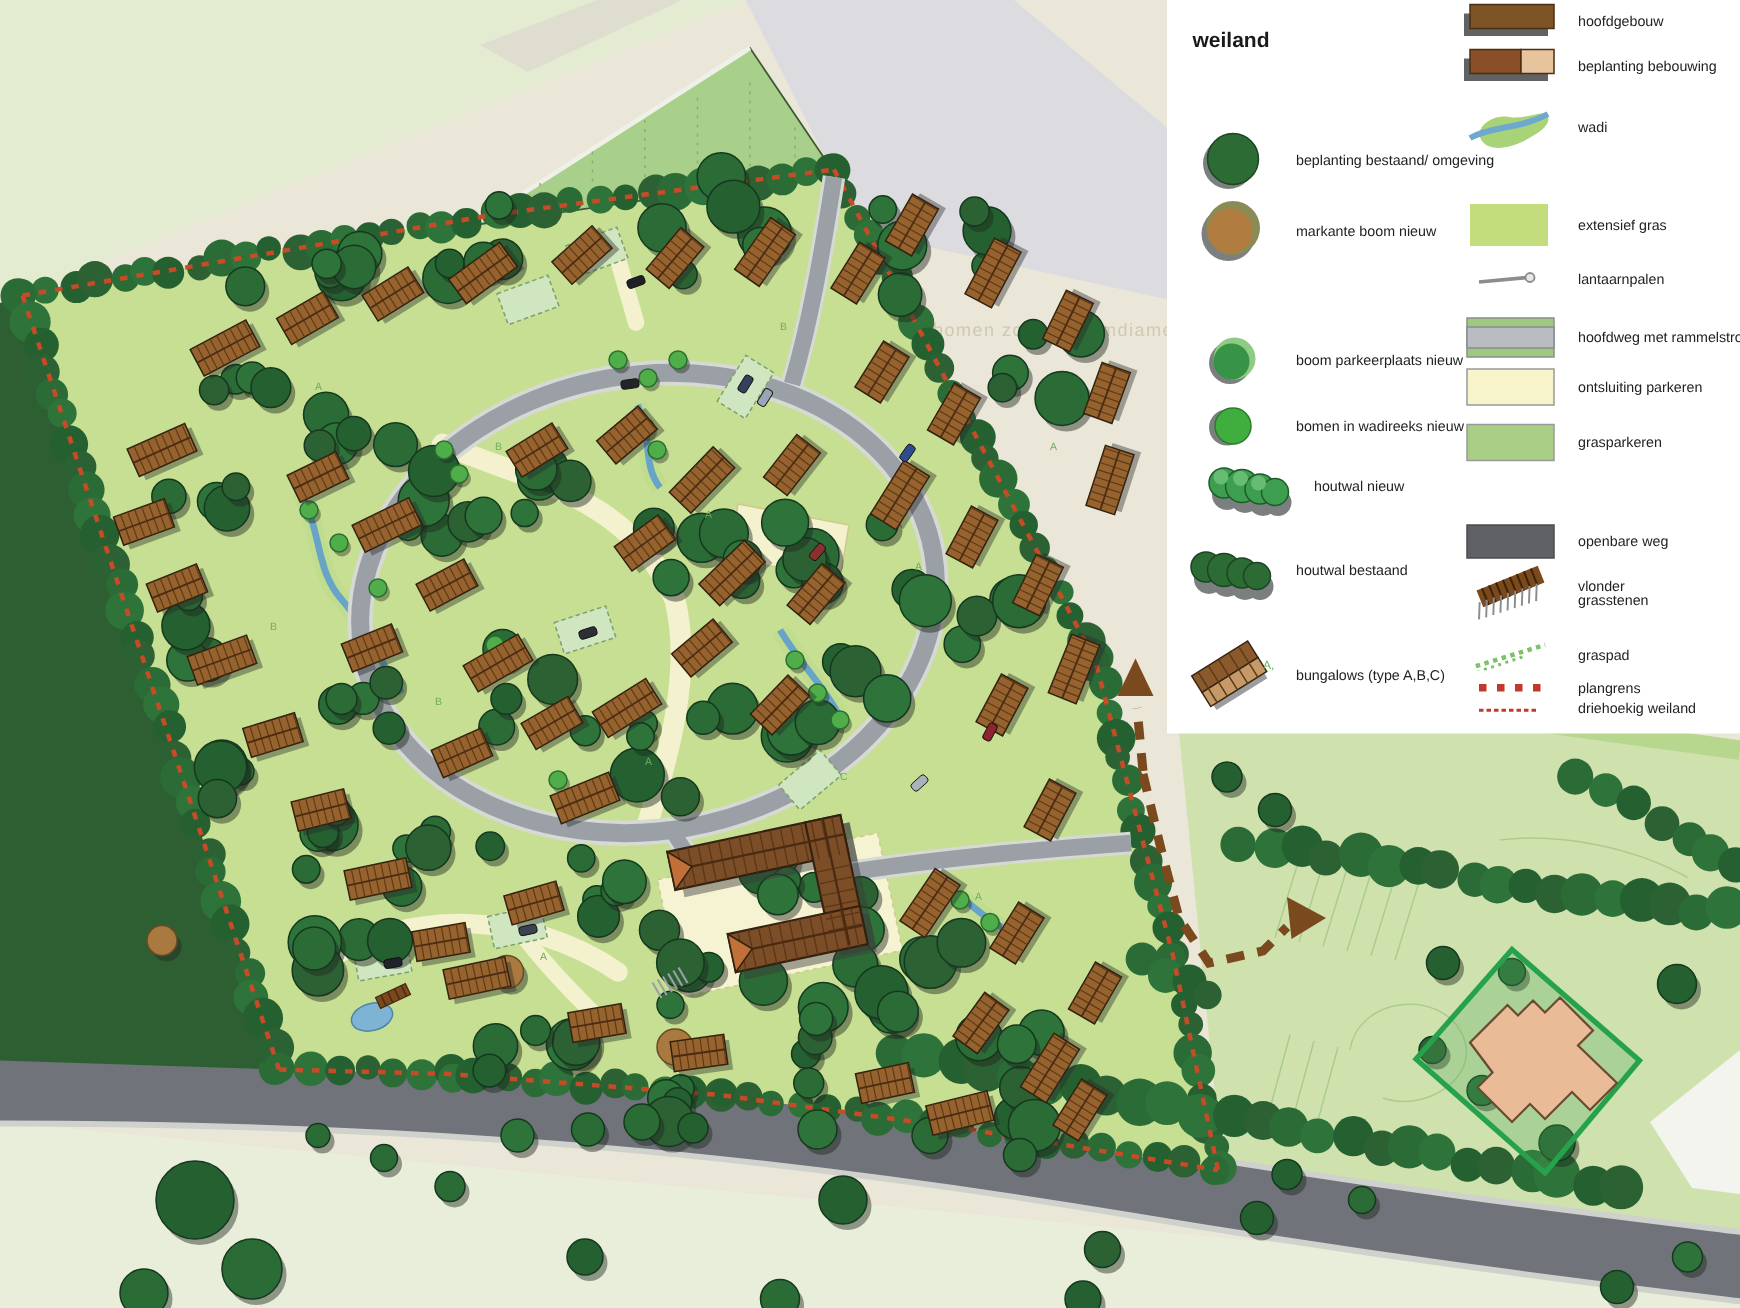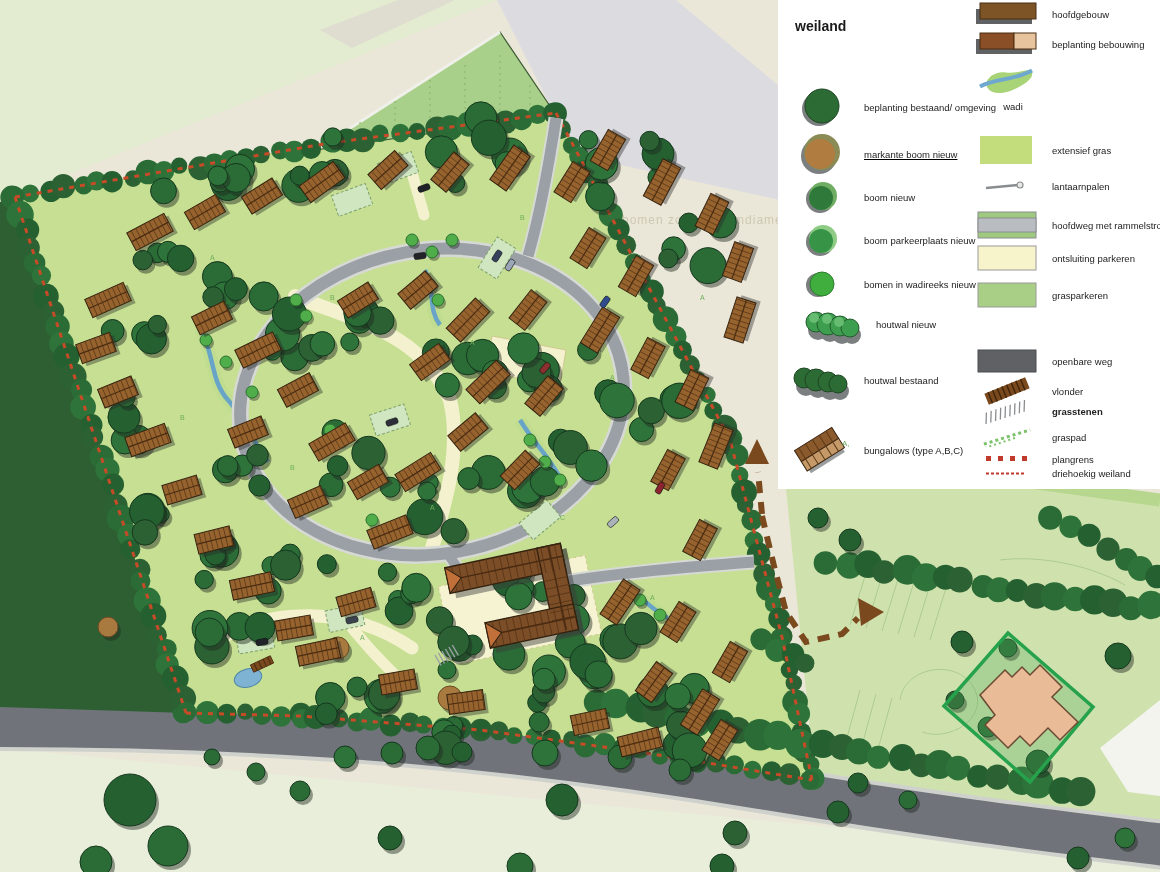--- a/index.html
+++ b/index.html
@@ -1621,39 +1621,29 @@
     <div class="legend-title">weiland</div>
   <div class="legend-item lcol" style="left: 12px; top: 107px; transform: translateY(-50%);">
         <span class="ic">
           <svg width="50" height="44">
             <circle cx="23" cy="24" r="17" fill="#7c7f80"></circle>
             <circle cx="26" cy="21" r="17" fill="#2d6b35" stroke="#1c4522" stroke-width="1"></circle>
           </svg>
         </span>
         <span class="lbl">beplanting bestaand/ omgeving</span>
       </div>
-      <div class="legend-item lcol" style="left: 12px; top: 154px; transform: translateY(-50%); text-decoration: underline;">
+      <div class="legend-item lcol" style="left: 12px; top: 154px; transform: translateY(-50%);">
         <span class="ic">
           <svg width="50" height="46">
             <circle cx="23" cy="25" r="18" fill="#7c7f80"></circle>
             <circle cx="26" cy="21" r="18" fill="#8a8b55"></circle>
             <circle cx="24" cy="23" r="15" fill="#b07c3f"></circle>
           </svg>
         </span>
         <span class="lbl">markante boom nieuw</span>
-      </div>
-      <div class="legend-item lcol" style="left: 12px; top: 197px; transform: translateY(-50%);">
-        <span class="ic">
-          <svg width="50" height="40">
-            <circle cx="24" cy="22" r="14" fill="#7c7f80"></circle>
-            <circle cx="27" cy="19" r="14" fill="#6fae62"></circle>
-            <circle cx="25" cy="21" r="12" fill="#2f7a3a"></circle>
-          </svg>
-        </span>
-        <span class="lbl">boom nieuw</span>
       </div>
       <div class="legend-item lcol" style="left: 12px; top: 240px; transform: translateY(-50%);">
         <span class="ic">
           <svg width="50" height="40">
             <circle cx="24" cy="22" r="14" fill="#7c7f80"></circle>
             <circle cx="27" cy="19" r="14" fill="#8ecb84"></circle>
             <circle cx="25" cy="21" r="12" fill="#379447"></circle>
           </svg>
         </span>
         <span class="lbl">boom parkeerplaats nieuw</span>
@@ -1736,21 +1726,21 @@
       <div class="legend-item rcol" style="left: 196px; top: 44px; transform: translateY(-50%);">
         <span class="ic">
           <svg width="66" height="26">
             <rect x="2" y="8" width="56" height="15" fill="#606264"></rect>
             <rect x="6" y="2" width="34" height="16" fill="#8a4f26" stroke="#4a2f12" stroke-width="1"></rect>
             <rect x="40" y="2" width="22" height="16" fill="#e7c49e" stroke="#4a2f12" stroke-width="1"></rect>
           </svg>
         </span>
         <span class="lbl">beplanting bebouwing</span>
       </div>
-      <div class="legend-item rcol" style="left: 196px; top: 85px; transform: translateY(-50%); flex-direction: column;">
+      <div class="legend-item rcol" style="left: 196px; top: 85px; transform: translateY(-50%);">
         <span class="ic">
           <svg width="66" height="42">
             <path d="M14,30 C8,22 20,12 32,14 C44,16 56,8 58,14 C60,20 50,26 42,30 C34,34 20,38 14,30 Z" fill="#a9d377"></path>
             <path d="M6,28 C20,20 40,22 58,12" stroke="#6fa8cf" stroke-width="4" fill="none"></path>
           </svg>
         </span>
         <span class="lbl">wadi</span>
       </div>
       <div class="legend-item rcol" style="left: 196px; top: 150px; transform: translateY(-50%);">
         <span class="ic">
@@ -1806,21 +1796,21 @@
         <span class="ic">
           <svg width="60" height="30">
             <g transform="translate(30,15) rotate(-22)">
               <rect x="-22" y="-6" width="44" height="12" fill="#7a4a1e"></rect>
               <path d="M-18,-6 V6 M-13,-6 V6 M-8,-6 V6 M-3,-6 V6 M2,-6 V6 M7,-6 V6 M12,-6 V6 M17,-6 V6" stroke="#3f2408" stroke-width="1.4"></path>
             </g>
           </svg>
         </span>
         <span class="lbl">vlonder</span>
       </div>
-      <div class="legend-item rcol" style="left: 196px; top: 411px; transform: translateY(-50%); font-weight: bold;">
+      <div class="legend-item rcol" style="left: 196px; top: 400px; transform: translateY(-50%);">
         <span class="ic">
           <svg width="60" height="26">
             <g transform="translate(30,13) rotate(-18)" stroke="#8a8d90" stroke-width="1.3">
               <path d="M-20,-5 L-24,6 M-15,-5 L-19,6 M-10,-5 L-14,6 M-5,-5 L-9,6 M0,-5 L-4,6 M5,-5 L1,6 M10,-5 L6,6 M15,-5 L11,6 M20,-5 L16,6"></path>
             </g>
           </svg>
         </span>
         <span class="lbl">grasstenen</span>
       </div>
       <div class="legend-item rcol" style="left: 196px; top: 437px; transform: translateY(-50%);">

